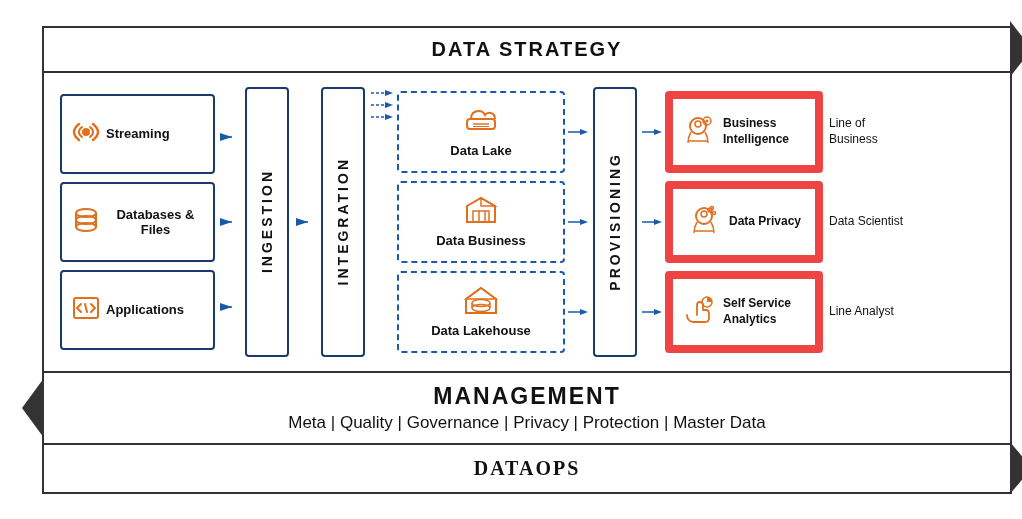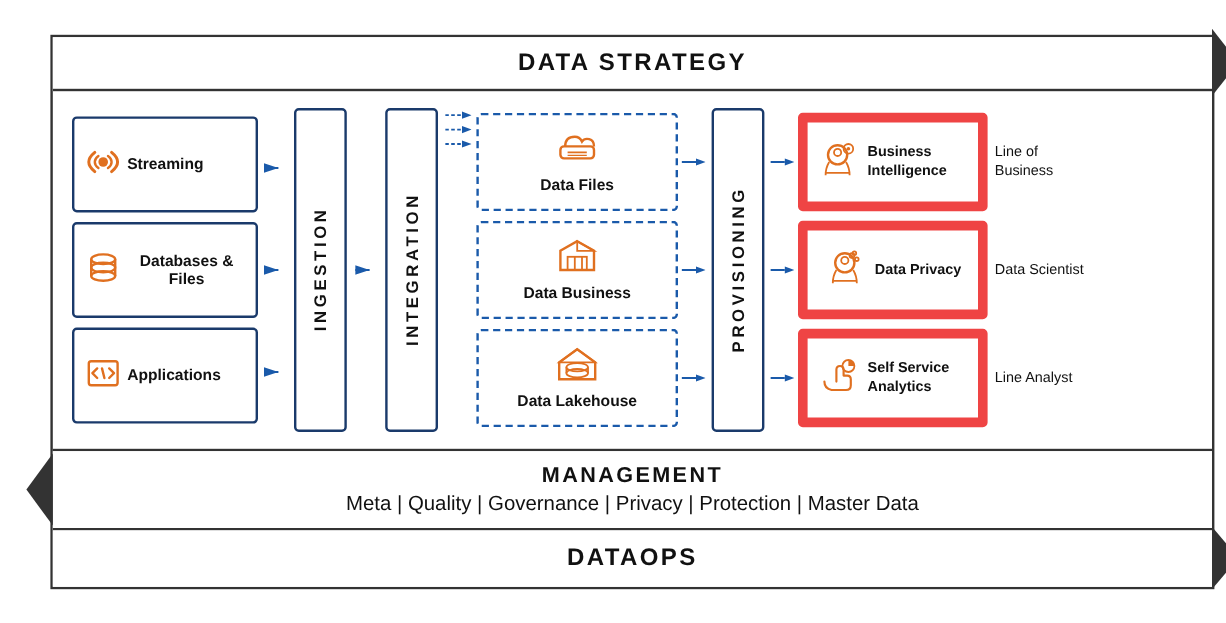--- a/index.html
+++ b/index.html
@@ -222,21 +222,21 @@
       position: absolute;
       left: -22px;
       top: 50%;
       transform: translateY(-50%);
       border-right: 22px solid #333;
       border-top: 30px solid transparent;
       border-bottom: 30px solid transparent;
       z-index: 10;
     }
     .mgmt-title {
-      font-size: 18px;
+      font-size: 23px;
       font-weight: 900;
       letter-spacing: 2px;
       color: #111;
     }
     .mgmt-subtitle {
       font-size: 17px;
       color: #111;
       margin-top: 3px;
     }
 
@@ -258,20 +258,21 @@
       border-left: 22px solid #333;
       border-top: 26px solid transparent;
       border-bottom: 26px solid transparent;
       z-index: 10;
     }
     .dataops-title {
       font-size: 20px;
       font-weight: 900;
       letter-spacing: 2px;
       color: #111;
+      font-family: Liberation Serif, serif;
     }
   </style>
 </head>
 <body>
 
 <div class="diagram-wrapper">
 
   <div class="banner-top">
     <span class="banner-title">DATA STRATEGY</span>
   </div>
@@ -373,21 +374,21 @@
       <div class="storage-box">
         <div class="storage-icon">
           <svg width="36" height="30" viewBox="0 0 36 30" fill="none">
 
             <rect x="4" y="14" width="28" height="10" rx="3" stroke="#e07020" stroke-width="2" fill="none"></rect>
             <path d="M8 14 Q8 6 16 6 Q20 6 22 10 Q24 7 28 8 Q32 9 32 14" stroke="#e07020" stroke-width="2" fill="none"></path>
             <line x1="10" y1="19" x2="26" y2="19" stroke="#e07020" stroke-width="1.5"></line>
             <line x1="10" y1="21.5" x2="26" y2="21.5" stroke="#e07020" stroke-width="1"></line>
           </svg>
         </div>
-        <span class="storage-label">Data Files</span>
+        <span class="storage-label">Data Lake</span>
       </div>
 
       <div class="storage-box">
         <div class="storage-icon">
           <svg width="36" height="30" viewBox="0 0 36 30" fill="none">
             <polygon points="18,3 32,11 32,27 4,27 4,11" stroke="#e07020" stroke-width="2" fill="none"></polygon>
             <polygon points="18,3 32,11 18,11" stroke="#e07020" stroke-width="1.5" fill="none"></polygon>
             <rect x="10" y="16" width="16" height="11" stroke="#e07020" stroke-width="1.5" fill="none"></rect>
             <line x1="16" y1="16" x2="16" y2="27" stroke="#e07020" stroke-width="1.5"></line>
             <line x1="22" y1="16" x2="22" y2="27" stroke="#e07020" stroke-width="1.5"></line>

